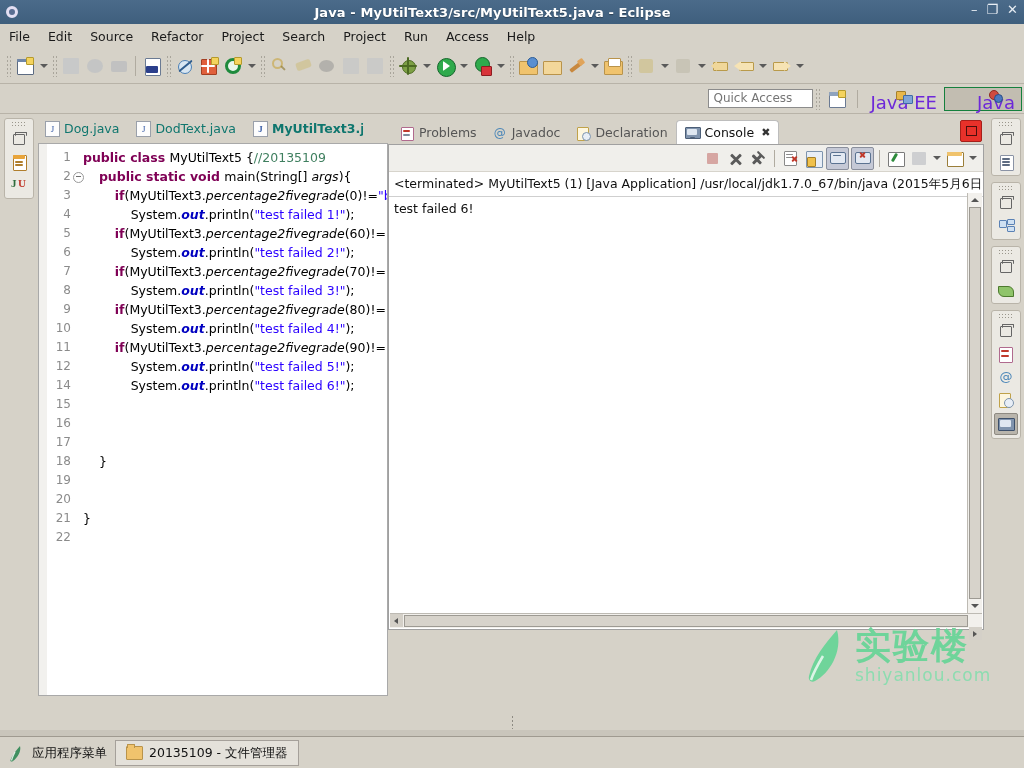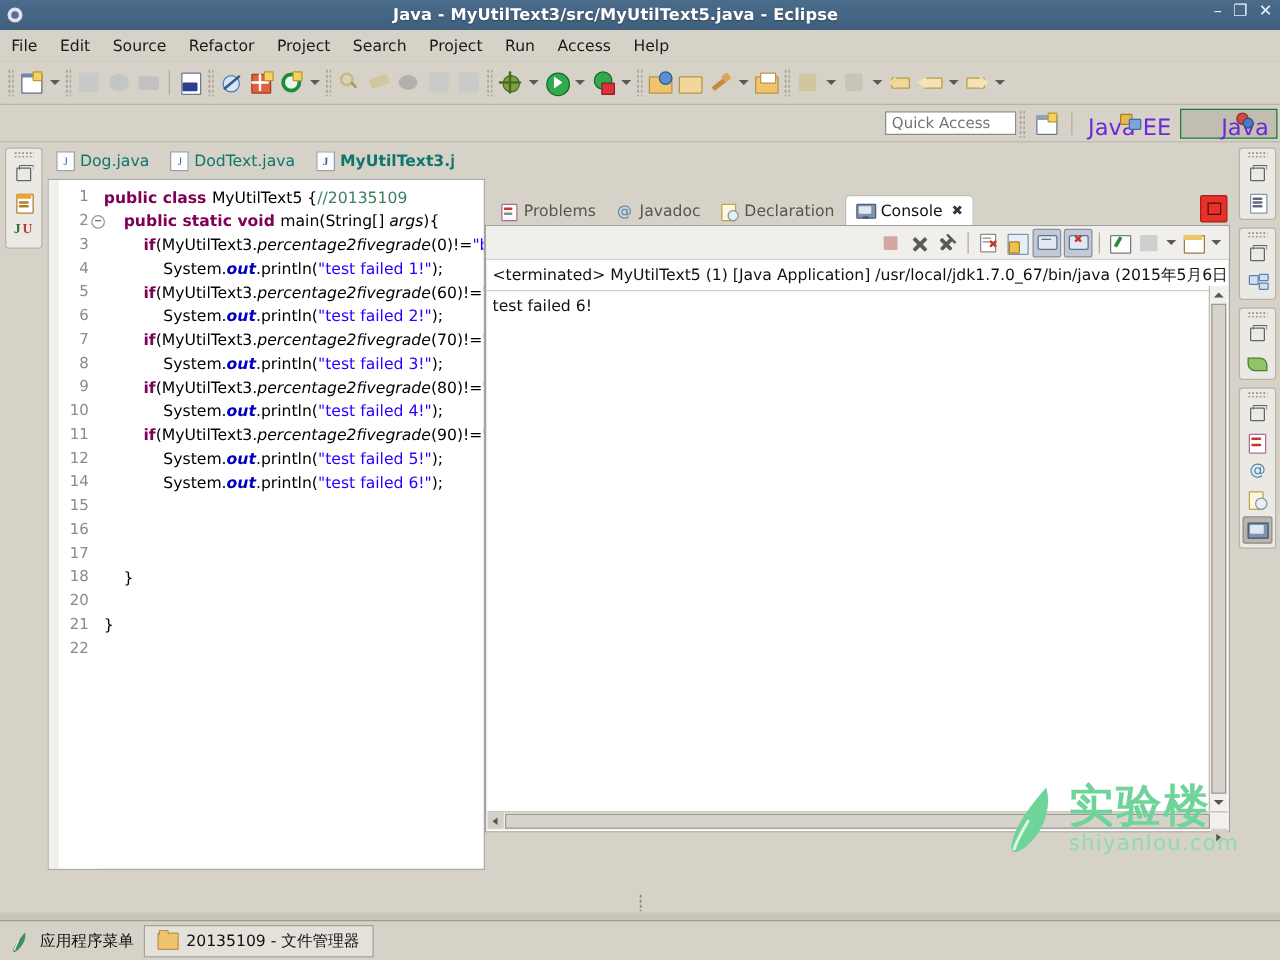--- a/index.html
+++ b/index.html
@@ -165,21 +165,21 @@
     width:13px;height:13px;position:relative;flex:0 0 auto;background:#d4d0c8;
   }
   .sb-arrow.l::after{content:"";position:absolute;left:4px;top:4px;
     border-top:3px solid transparent;border-bottom:3px solid transparent;border-right:4px solid #555;}
   .sb-arrow.r{margin-left:auto;}
   .sb-arrow.r::after{content:"";position:absolute;left:4px;top:4px;
     border-top:3px solid transparent;border-bottom:3px solid transparent;border-left:4px solid #555;}
 
   
   .console-wrap{
-    position:absolute;left:388px;top:4px;width:596px;height:512px;margin-top:36px;
+    position:absolute;left:388px;top:4px;width:596px;height:512px;
   }
   .ctabs{height:26px;display:flex;align-items:flex-end;padding-left:4px;position:relative;}
   .ctab{
     height:23px;display:flex;align-items:center;gap:5px;padding:0 8px;
     font-size:12.5px;color:#555;white-space:nowrap;
   }
   .ctab.active{
     background:#fff;border:1px solid #bdbdbd;border-bottom:none;color:#111;
     border-radius:4px 4px 0 0;font-weight:normal;
   }
@@ -542,20 +542,24 @@
             </div>
             <div class="cline">
               <span class="lno">17</span>
               <span class="ctext"></span>
             </div>
             <div class="cline">
               <span class="lno">18</span>
               <span class="ctext"><span class="pl">    }</span></span>
             </div>
             <div class="cline">
+              <span class="lno">19</span>
+              <span class="ctext"></span>
+            </div>
+            <div class="cline">
               <span class="lno">20</span>
               <span class="ctext"></span>
             </div>
             <div class="cline">
               <span class="lno">21</span>
               <span class="ctext"><span class="pl">}</span></span>
             </div>
             <div class="cline">
               <span class="lno">22</span>
               <span class="ctext"></span>

